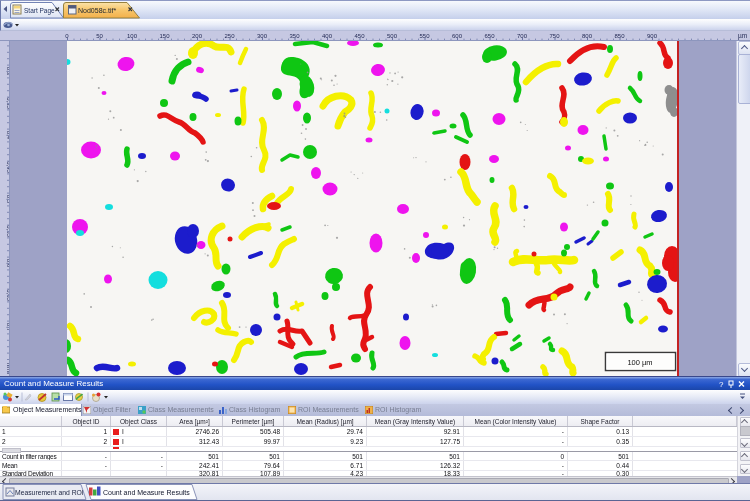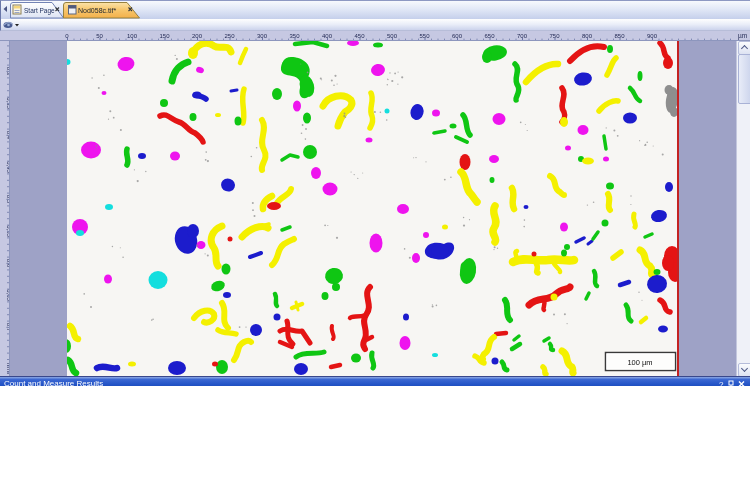--- a/index.html
+++ b/index.html
@@ -1,14 +1,14 @@
 <!DOCTYPE html>
 <html><head><meta charset="utf-8"><style>
 html,body{margin:0;padding:0}
-#app{position:relative;width:750px;height:386px;font-family:"Liberation Sans",sans-serif;background:#9ea2c6;overflow:hidden}
+#app{position:relative;width:750px;height:501px;font-family:"Liberation Sans",sans-serif;background:#9ea2c6;overflow:hidden}
 .abs{position:absolute}
 
 #tabbar{left:0;top:0;width:750px;height:19px;background:linear-gradient(180deg,#f7f9fd 0%,#e3e9f7 40%,#c2cdea 100%);border-left:1px solid #6a77a8;border-top:1px solid #8d98c2}
 
 #tb1{left:0;top:19px;width:750px;height:11px;background:linear-gradient(180deg,#fefefe 0%,#e9edf8 50%,#ccd3ec 100%);border-left:1px solid #6a77a8;border-bottom:1px solid #b7bdd8}
 
 #hruler{left:0;top:31px;width:750px;height:9px;background:#c6c8e2;border-bottom:1px solid #8d96bd}
 
 #vruler{left:0;top:41px;width:9px;height:335px;background:#c6c8e2;border-right:1px solid #8d96bd}
 #imgsvg{left:67px;top:41px}

